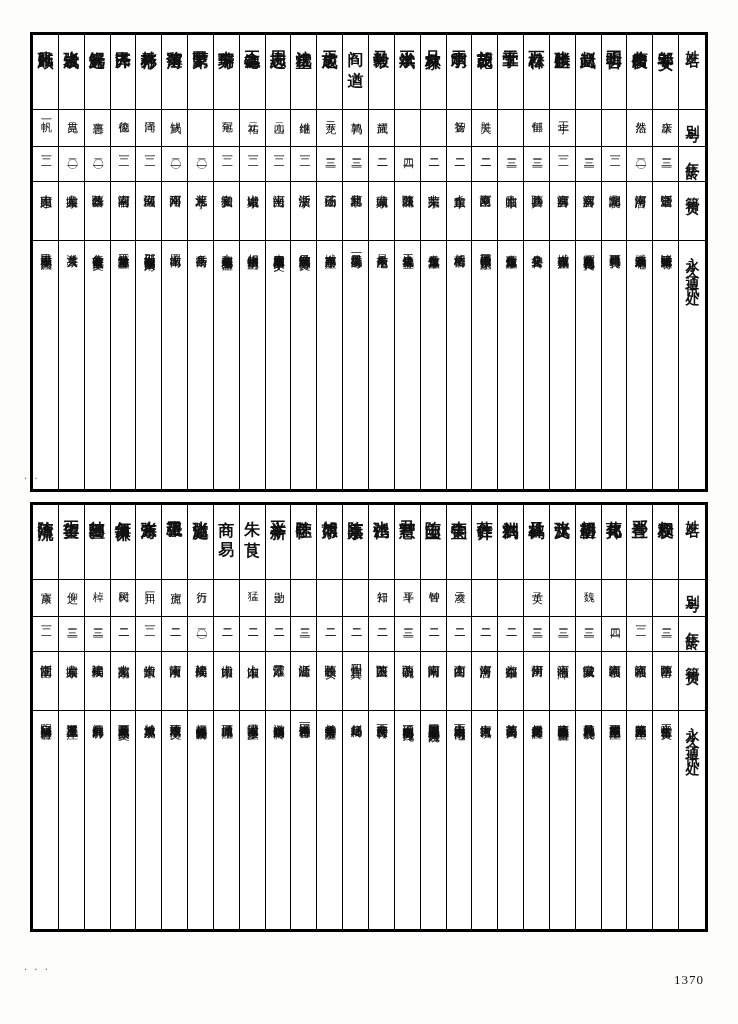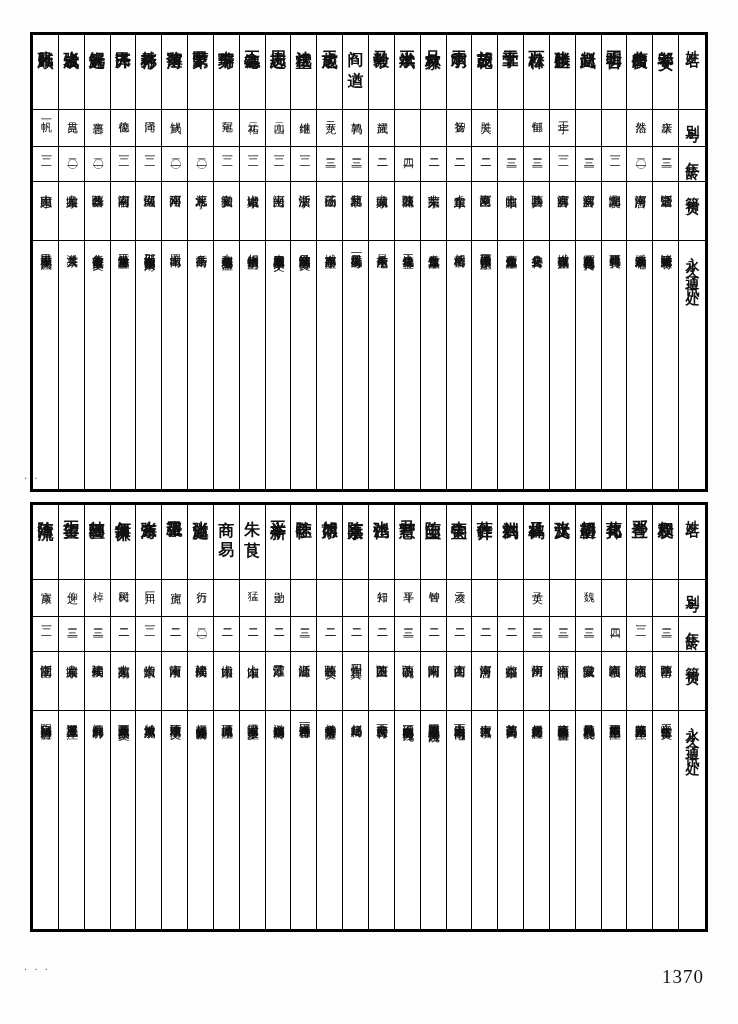--- a/index.html
+++ b/index.html
@@ -88,21 +88,21 @@
     font-weight: bold;
     letter-spacing: 4px;
     padding-top: 4px;
   }
   td.labelcol.addr .vt { letter-spacing: 9px; }
 
   .pageno {
     position: absolute;
     right: 34px;
     bottom: 36px;
-    font-size: 19px;
+    font-size: 13px;
     font-family: "Liberation Serif", serif;
     letter-spacing: 1px;
   }
   .edge-dots {
     position: absolute;
     left: 24px;
     bottom: 52px;
     font-size: 10px;
     color: #555;
     letter-spacing: 2px;

